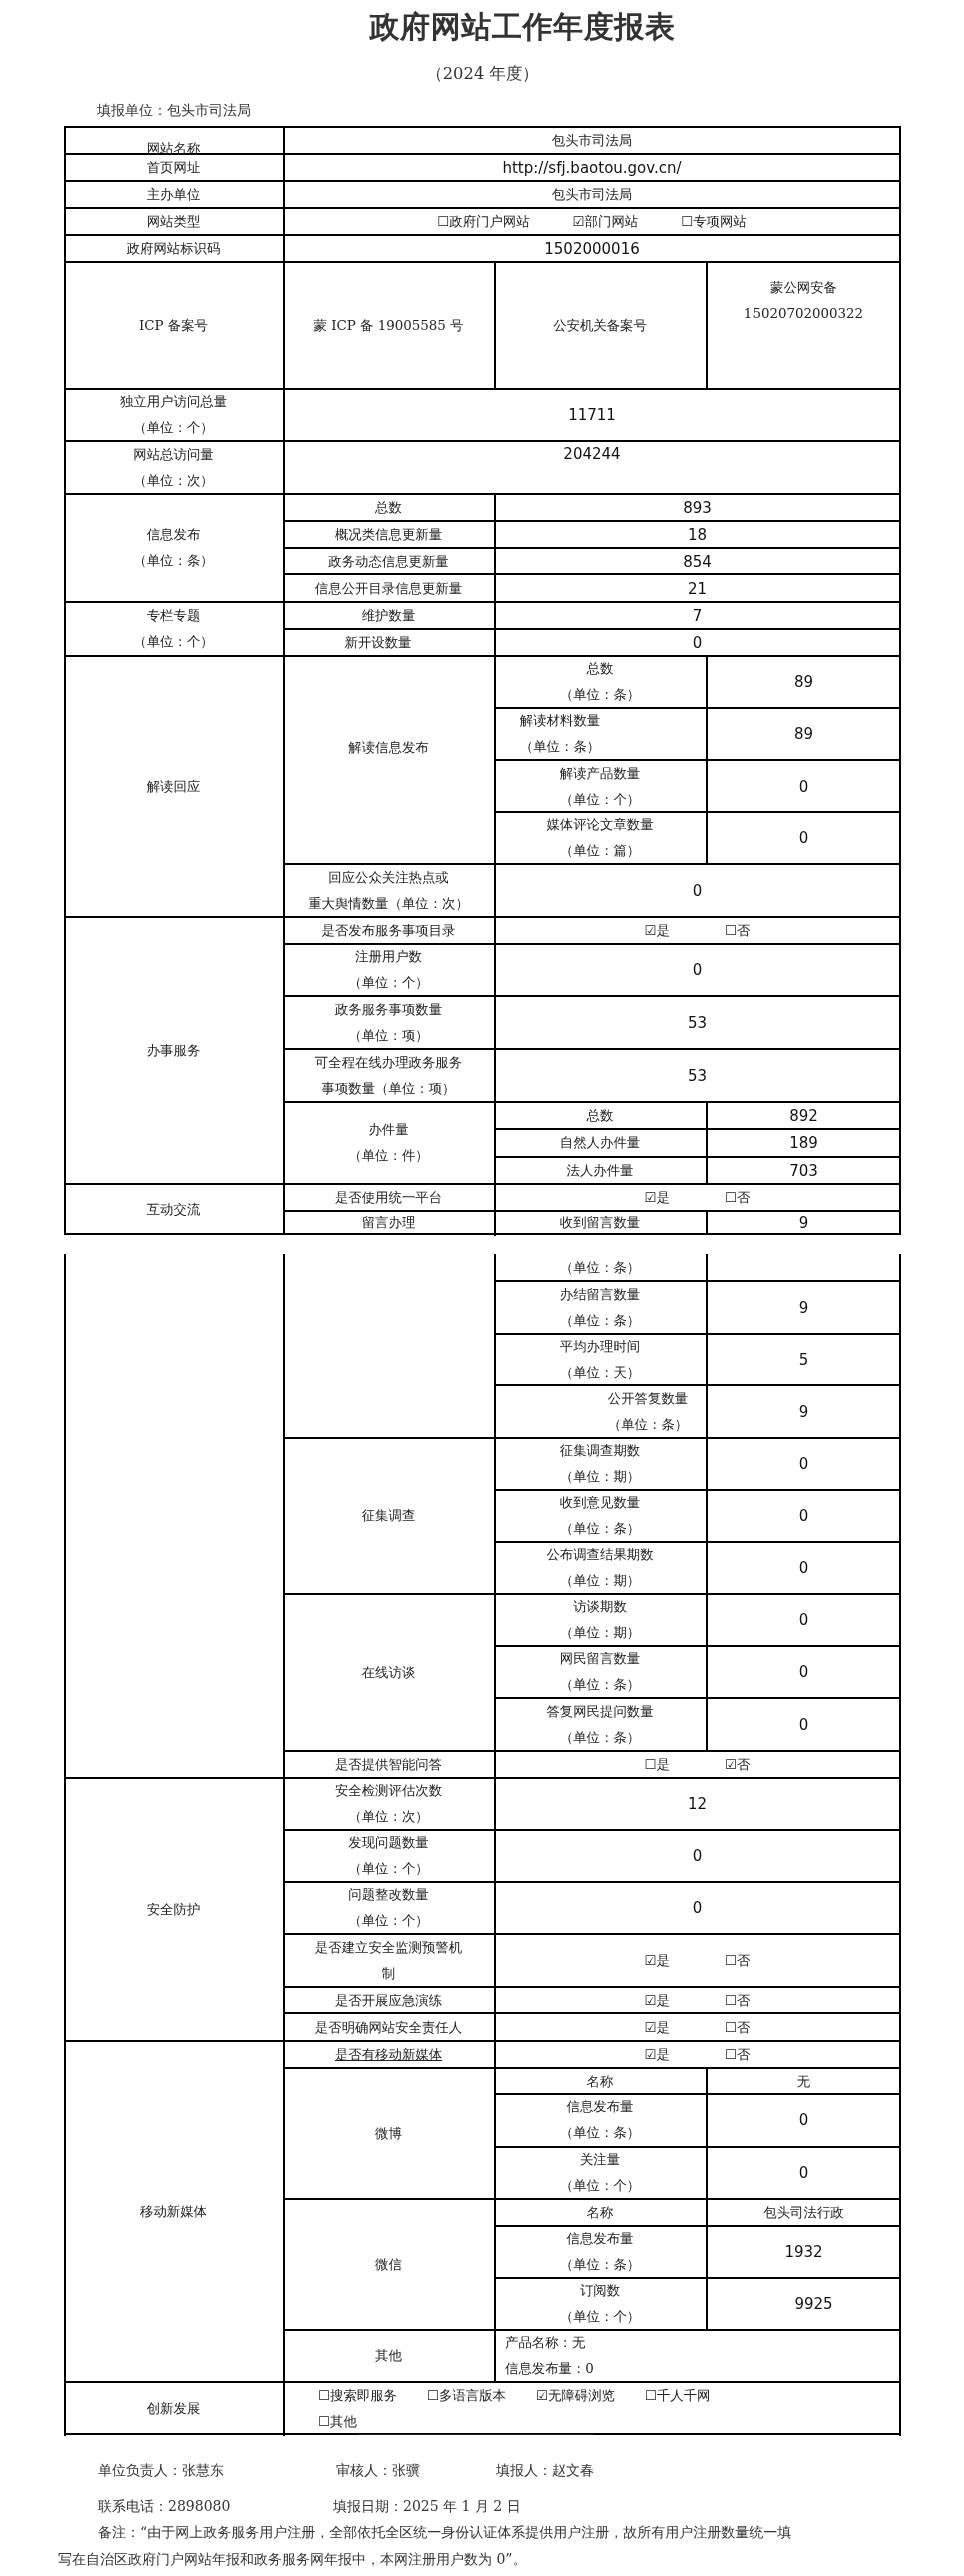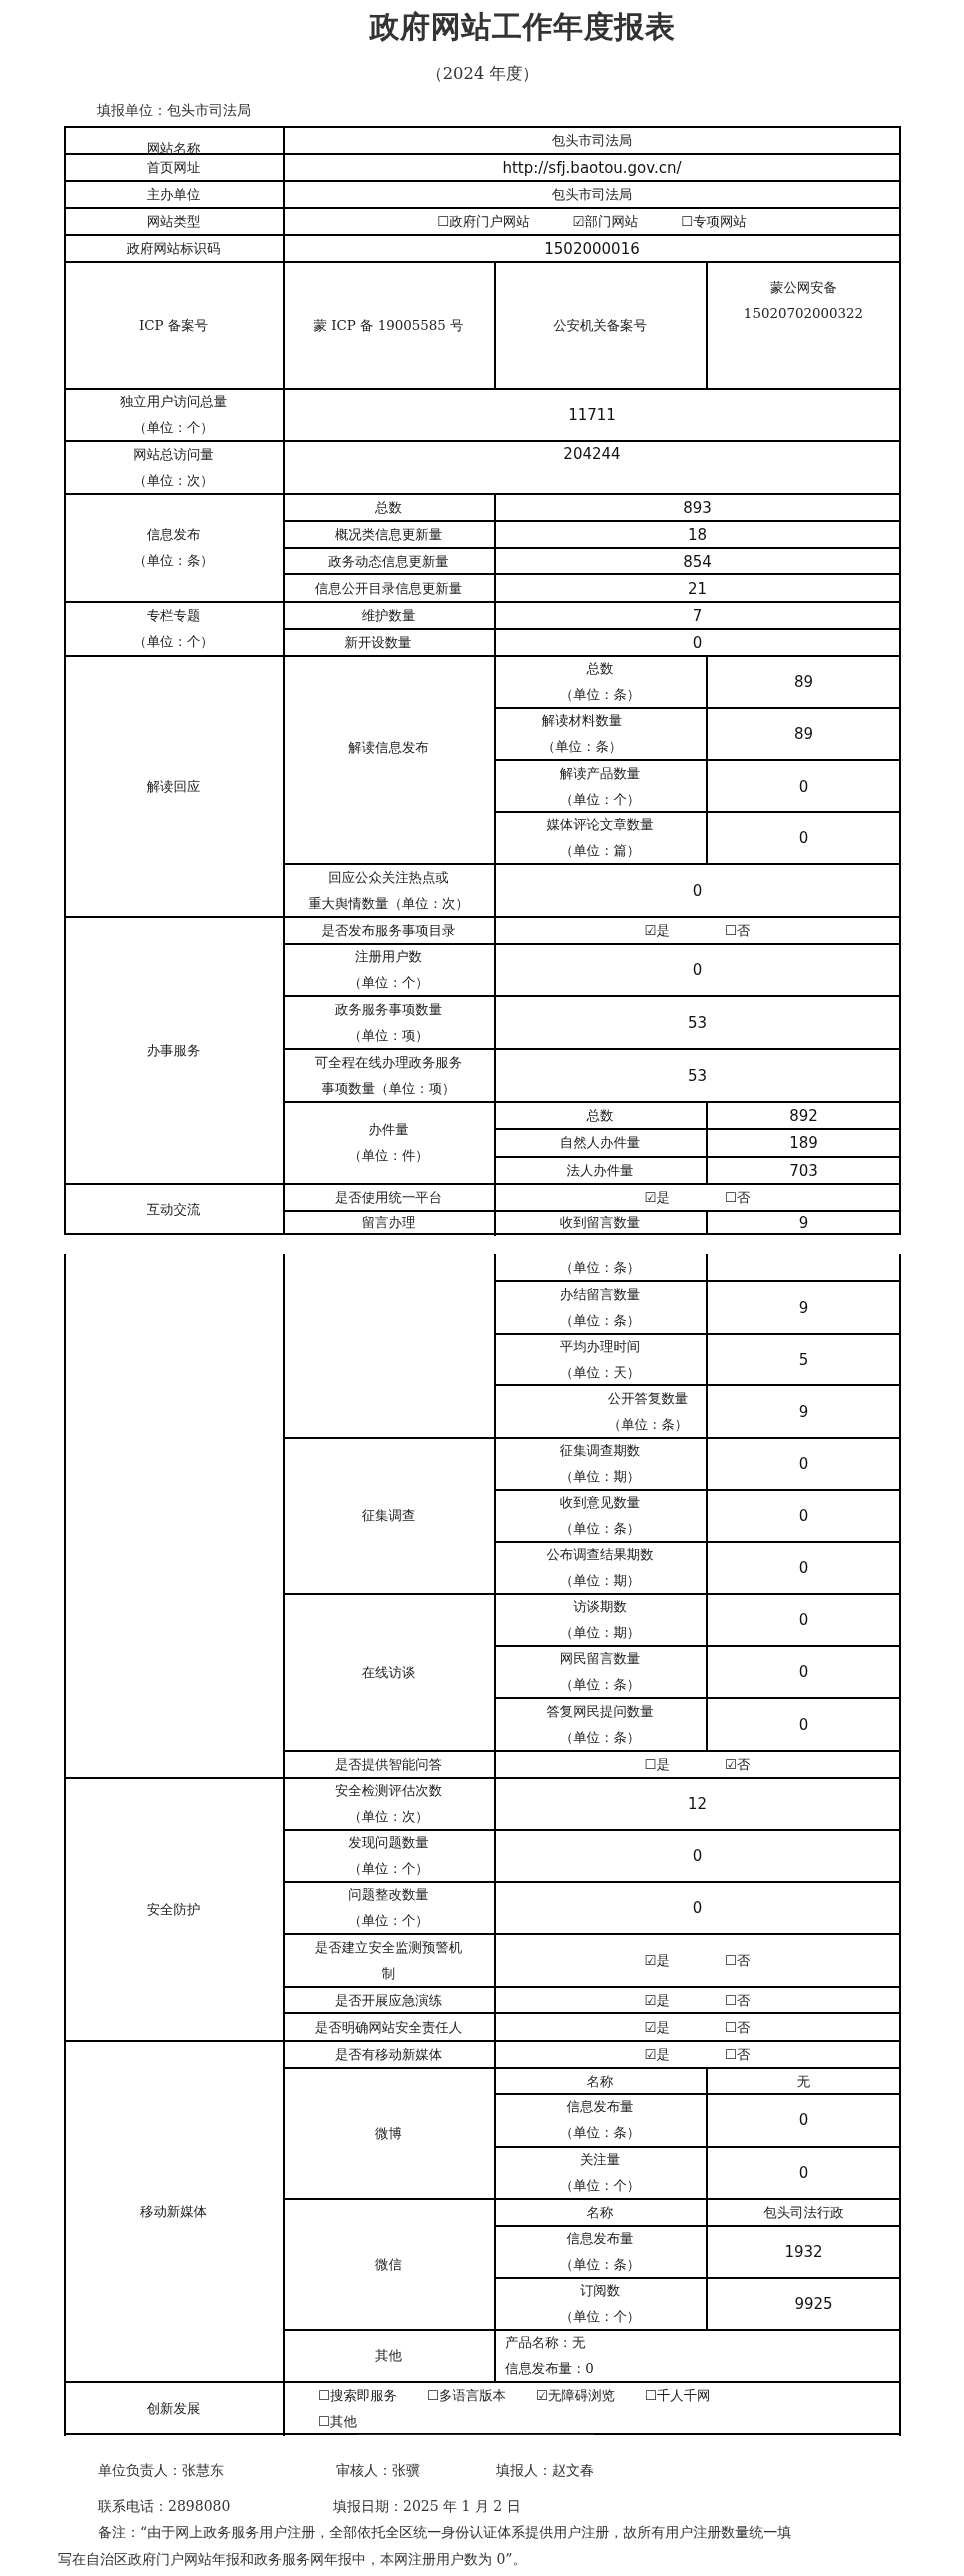--- a/index.html
+++ b/index.html
@@ -216,21 +216,21 @@
     <div class="cell" style="left: 283px; width: 211px; top: 656px; height: 183px;">
       <span class="line">解读信息发布</span>
     </div>
     <div class="cell" style="left: 494px; width: 212px; top: 656px; height: 52px;">
       <span class="line">总数</span>
       <span class="line">（单位：条）</span>
     </div>
     <div class="cell num" style="left: 706px; width: 195px; top: 656px; height: 52px;">
       <span class="line">89</span>
     </div>
-    <div class="cell" style="left: 494px; width: 176px; top: 708px; height: 52px;">
+    <div class="cell" style="left: 472px; width: 176px; top: 708px; height: 52px;">
       <span class="line">解读材料数量</span>
       <span class="line">（单位：条）</span>
     </div>
     <div class="cell num" style="left: 706px; width: 195px; top: 708px; height: 52px;">
       <span class="line">89</span>
     </div>
     <div class="cell" style="left: 494px; width: 212px; top: 761px; height: 52px;">
       <span class="line">解读产品数量</span>
       <span class="line">（单位：个）</span>
     </div>
@@ -456,21 +456,21 @@
     </div>
     <div class="cell" style="left: 494px; width: 407px; top: 2014px; height: 27px;">
       <div class="check-group" style="gap: 55px;">
         <span class="chk"><span>☑</span><span>是</span></span>
         <span class="chk"><span>☐</span><span>否</span></span>
       </div>
     </div>
     <div class="cell" style="left: 64px; width: 219px; top: 2041px; height: 342px;">
       <span class="line">移动新媒体</span>
     </div>
-    <div class="cell" style="left: 283px; width: 211px; top: 2041px; height: 27px;">
+    <div class="cell" style="left: 283px; width: 211px; top: 2041px; height: 27px; text-decoration: underline;">
       <span class="line">是否有移动新媒体</span>
     </div>
     <div class="cell" style="left: 494px; width: 407px; top: 2041px; height: 27px;">
       <div class="check-group" style="gap: 55px;">
         <span class="chk"><span>☑</span><span>是</span></span>
         <span class="chk"><span>☐</span><span>否</span></span>
       </div>
     </div>
     <div class="cell" style="left: 283px; width: 211px; top: 2068px; height: 131px;">
       <span class="line">微博</span>

